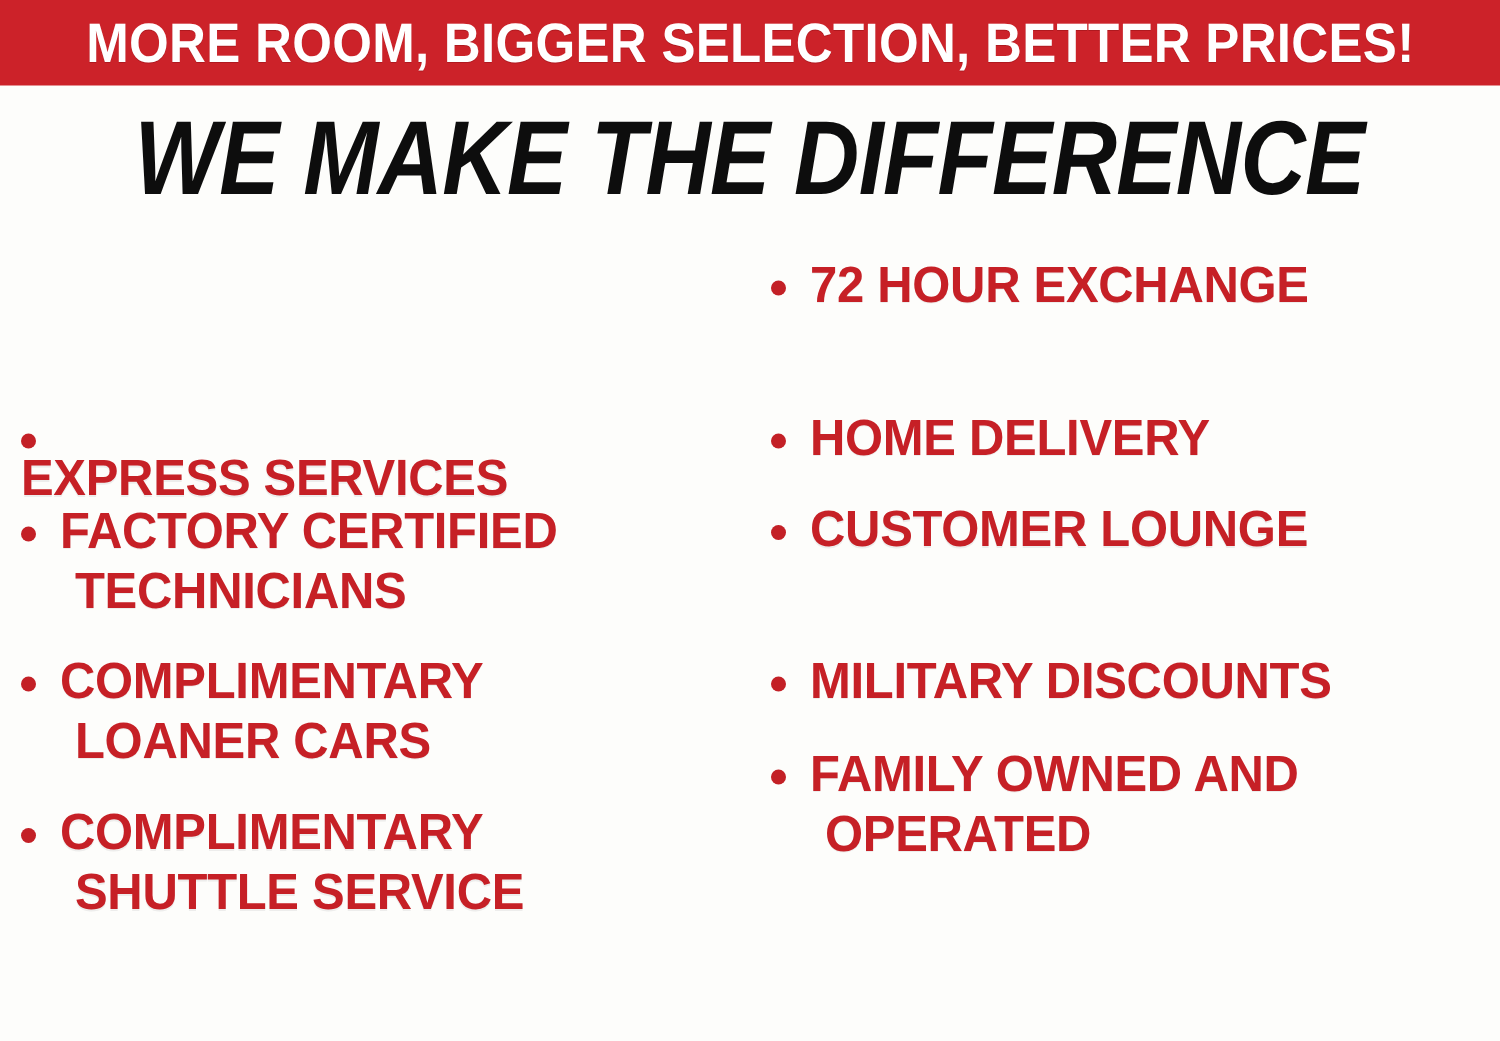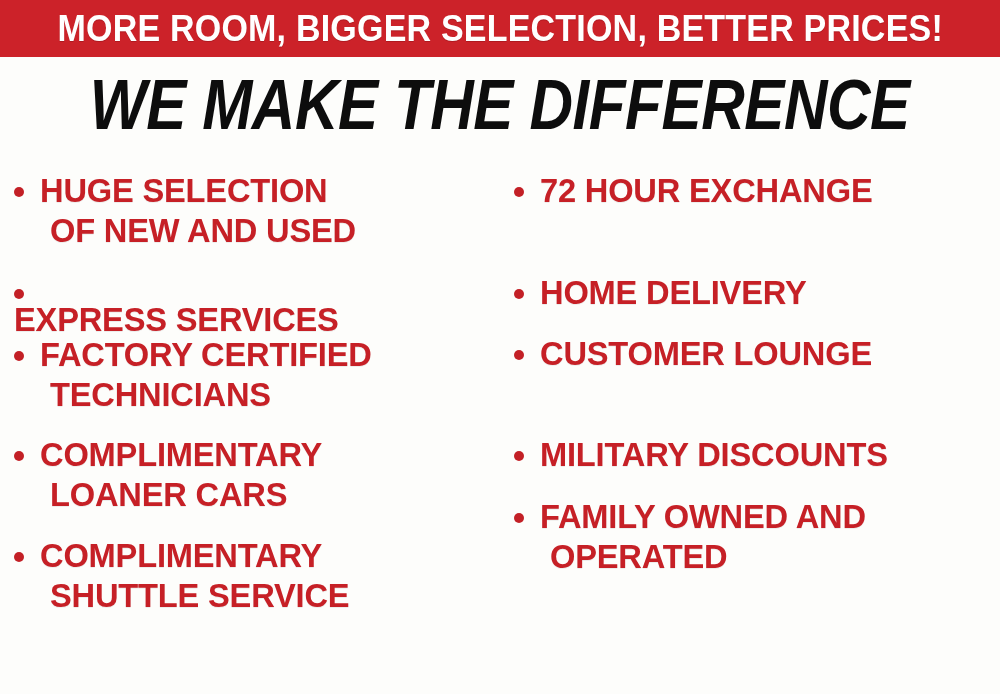--- a/index.html
+++ b/index.html
@@ -148,27 +148,20 @@
   </div>
 
   <div class="headline-wrap">
     <div class="headline">WE MAKE THE DIFFERENCE</div>
   </div>
 
   <div class="columns">
 
     <div class="col col-left">
 
-      <div class="bullet lb0">
-        <span class="dot"></span>
-        <span class="bullet-text">
-          <span class="squeeze">HUGE SELECTION</span>
-          <span class="l2"><span class="squeeze">OF NEW AND USED</span></span>
-        </span>
-      </div>
 
       <div class="bullet lb1">
         <span class="dot"></span>
         <span class="bullet-text">
           <span class="squeeze">EXPRESS SERVICES</span>
         </span>
       </div>
 
       <div class="bullet lb2">
         <span class="dot"></span>

